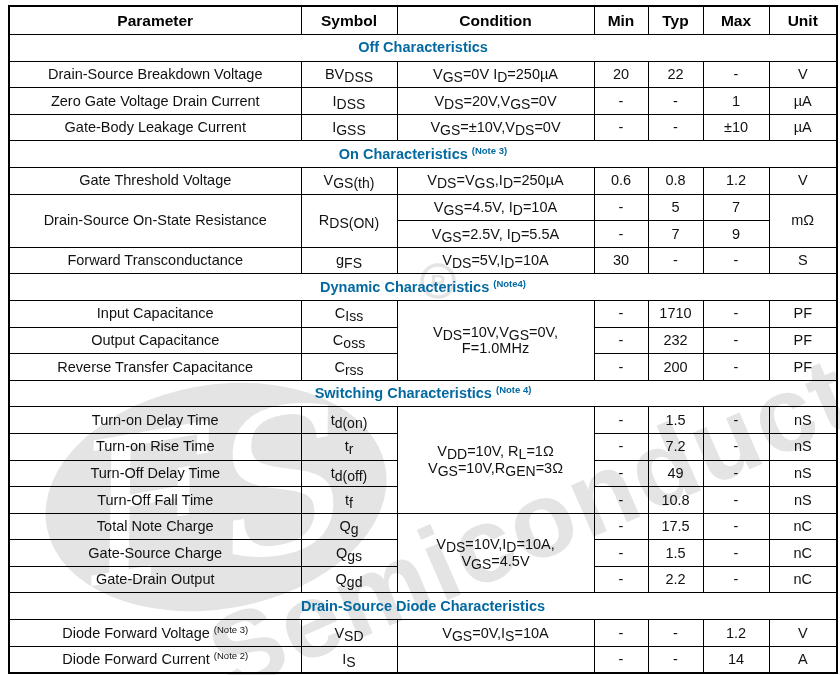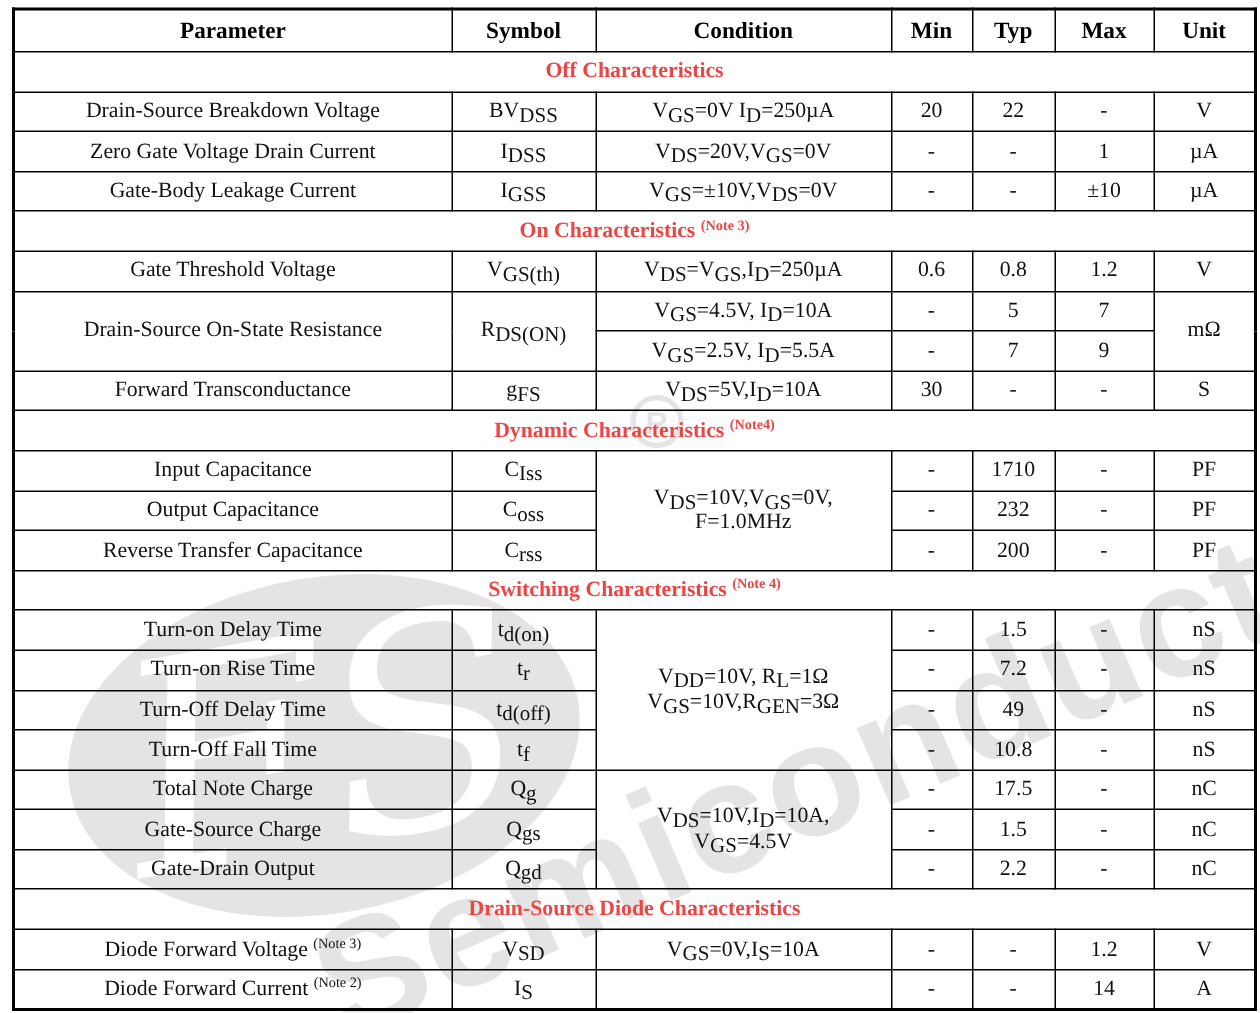--- a/index.html
+++ b/index.html
@@ -7,34 +7,34 @@
   .page{position:relative;width:840px;height:675px;background:#fff;}
 
   
   .watermark{position:absolute;left:0;top:0;width:840px;height:675px;z-index:0;}
 
   
   table.spec{
     position:relative;z-index:1;
     border-collapse:collapse;table-layout:fixed;
     width:828px;margin:5px 0 12px 8px;
-    background:transparent;color:#111;font-family:Liberation Serif, serif;
+    background:transparent;color:#111;
   }
   table.spec{border:2px solid #000;}
   table.spec th, table.spec td{border:1px solid #000;padding:0 2px;}
   table.spec th{
     font-size:15.5px;font-weight:bold;height:27px;text-align:center;
     color:#000;
   }
   table.spec td{
     font-size:14.5px;height:25.6px;text-align:center;vertical-align:middle;
     line-height:1.15;
   }
   td.section-cell{
-    text-align:left;font-weight:bold;font-size:15px;padding-left:6px;color:#ef4444;
+    text-align:left;font-weight:bold;font-size:15px;padding-left:6px;color:#0369a1;
   }
   td.cell-parameter{text-align:left;padding-left:7px;}
   td.cell-condition{line-height:25px;}
   sub{font-size:14px;vertical-align:-3px;line-height:0;}
   sup{font-size:9.5px;vertical-align:5px;line-height:0;}
   td.section-cell sup{font-weight:bold;}
 </style>
 </head>
 <body>
 

